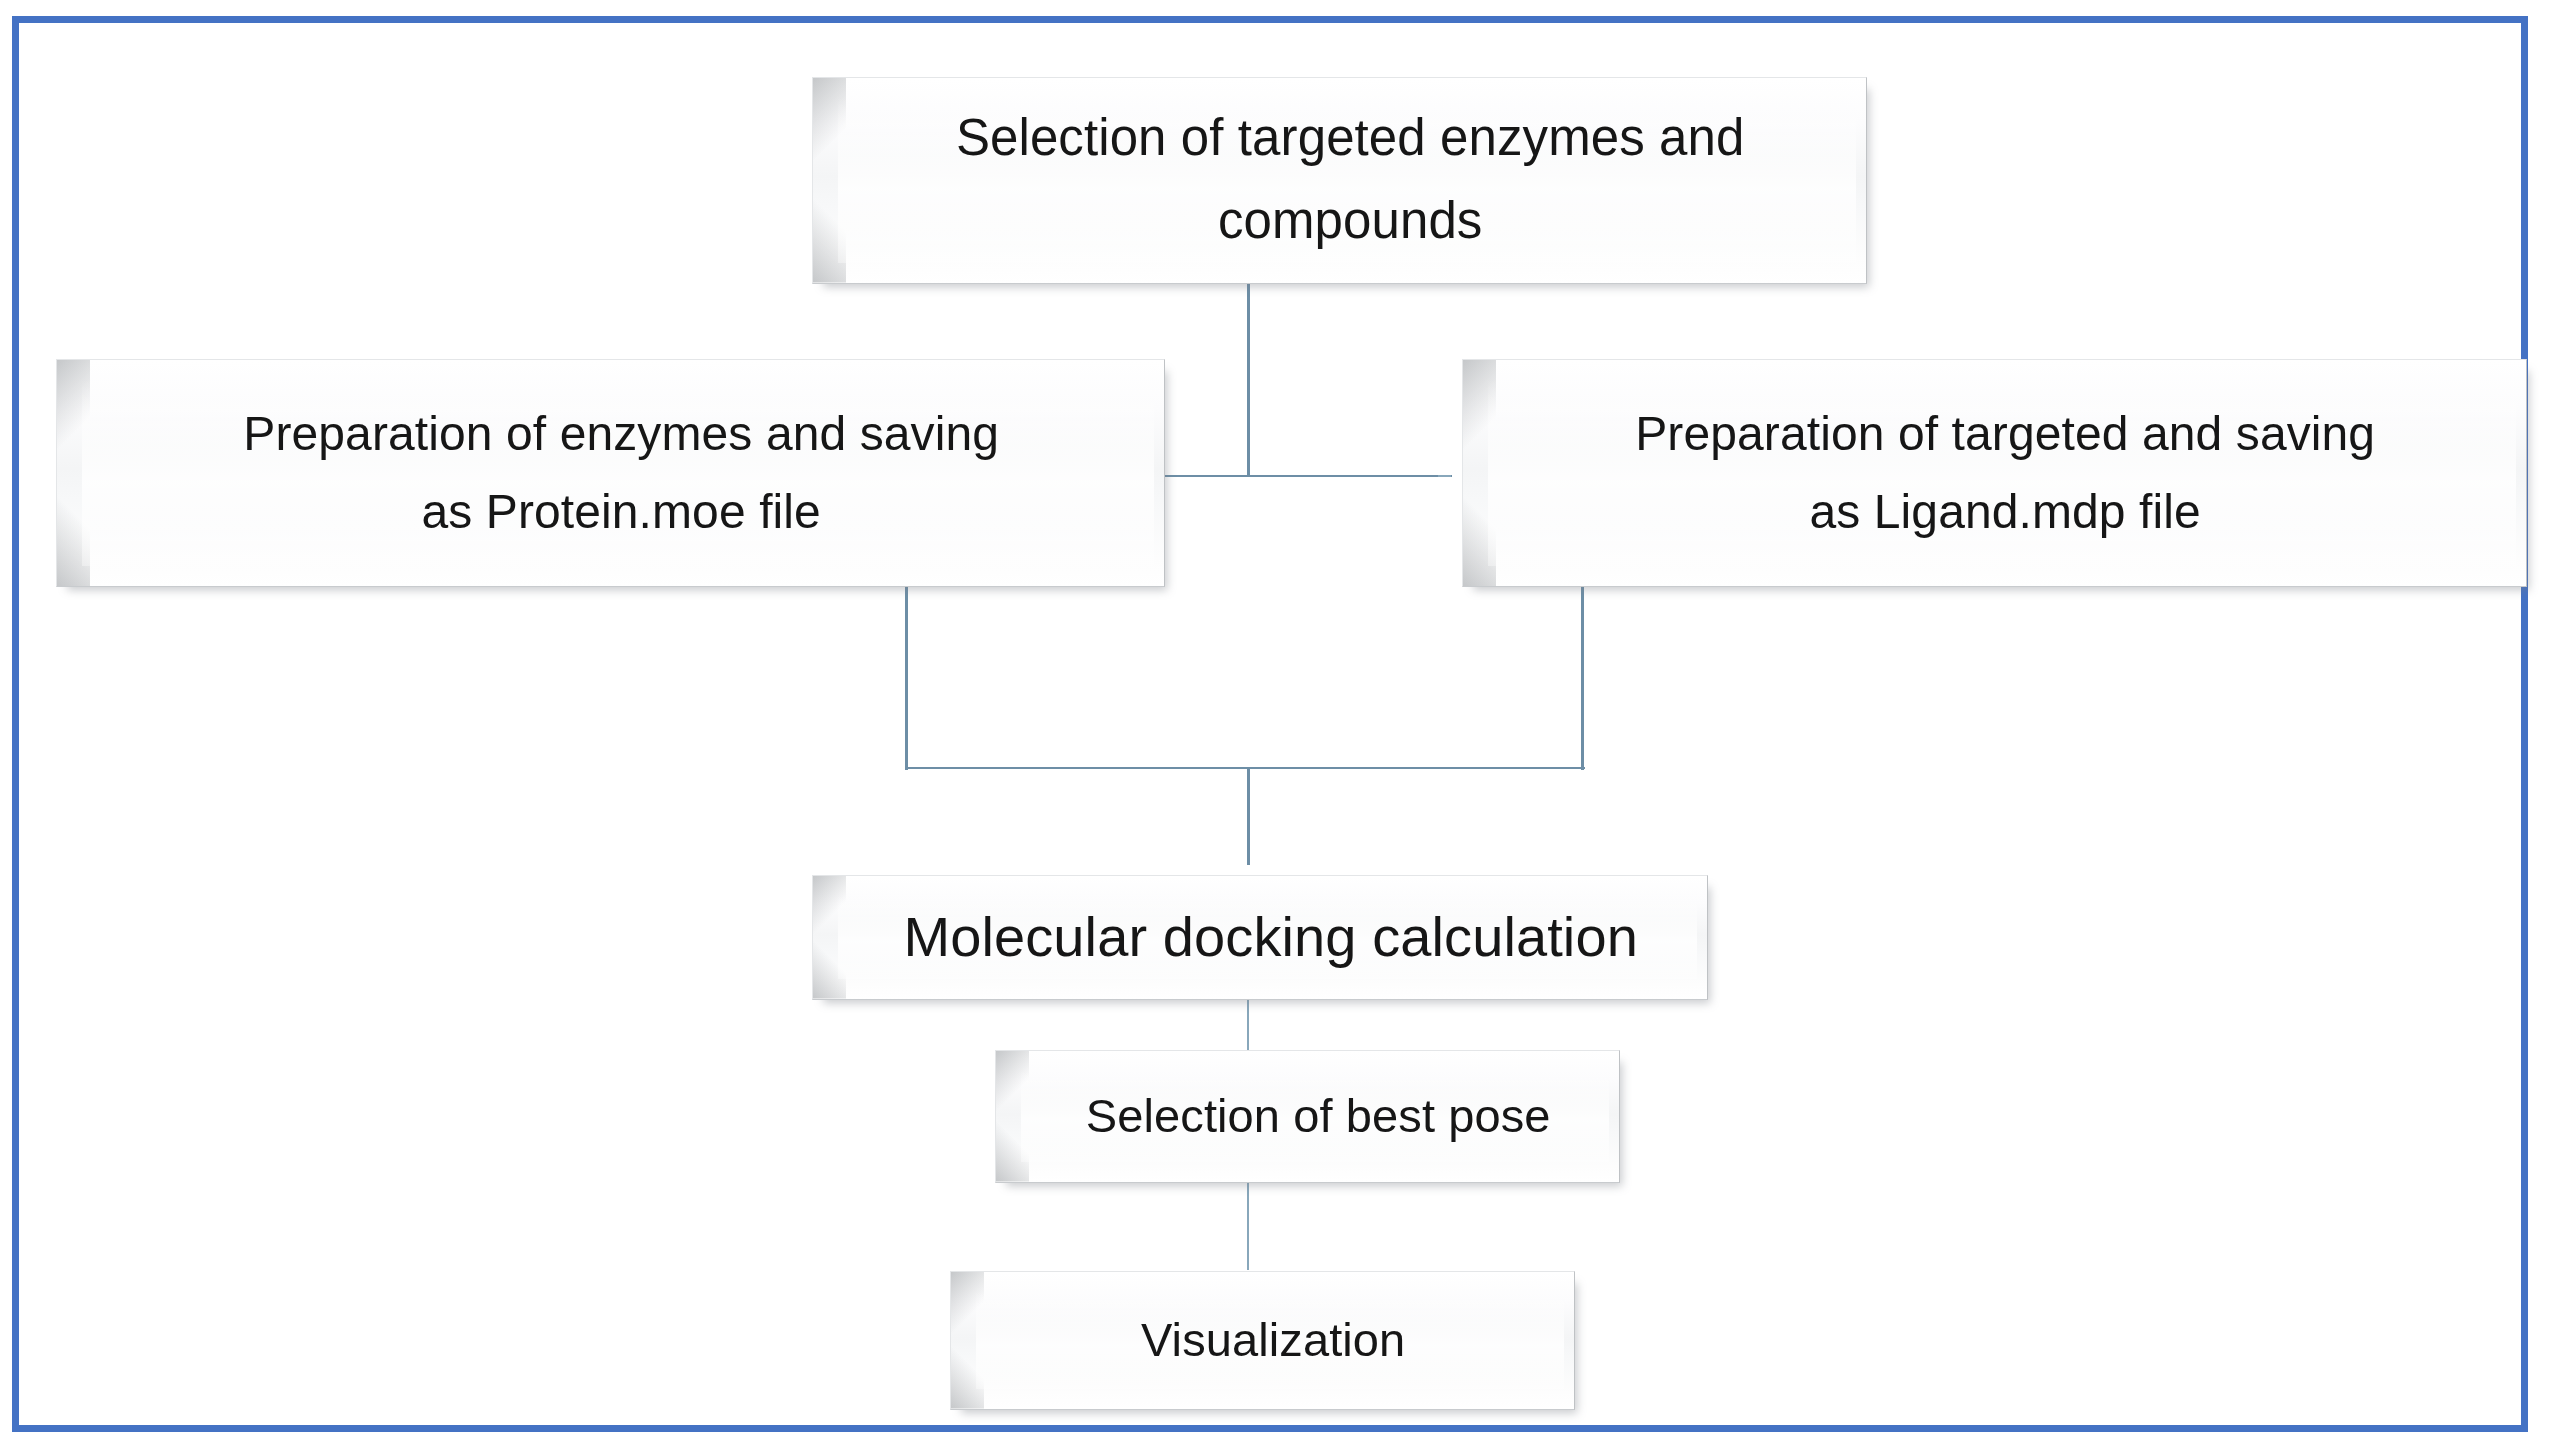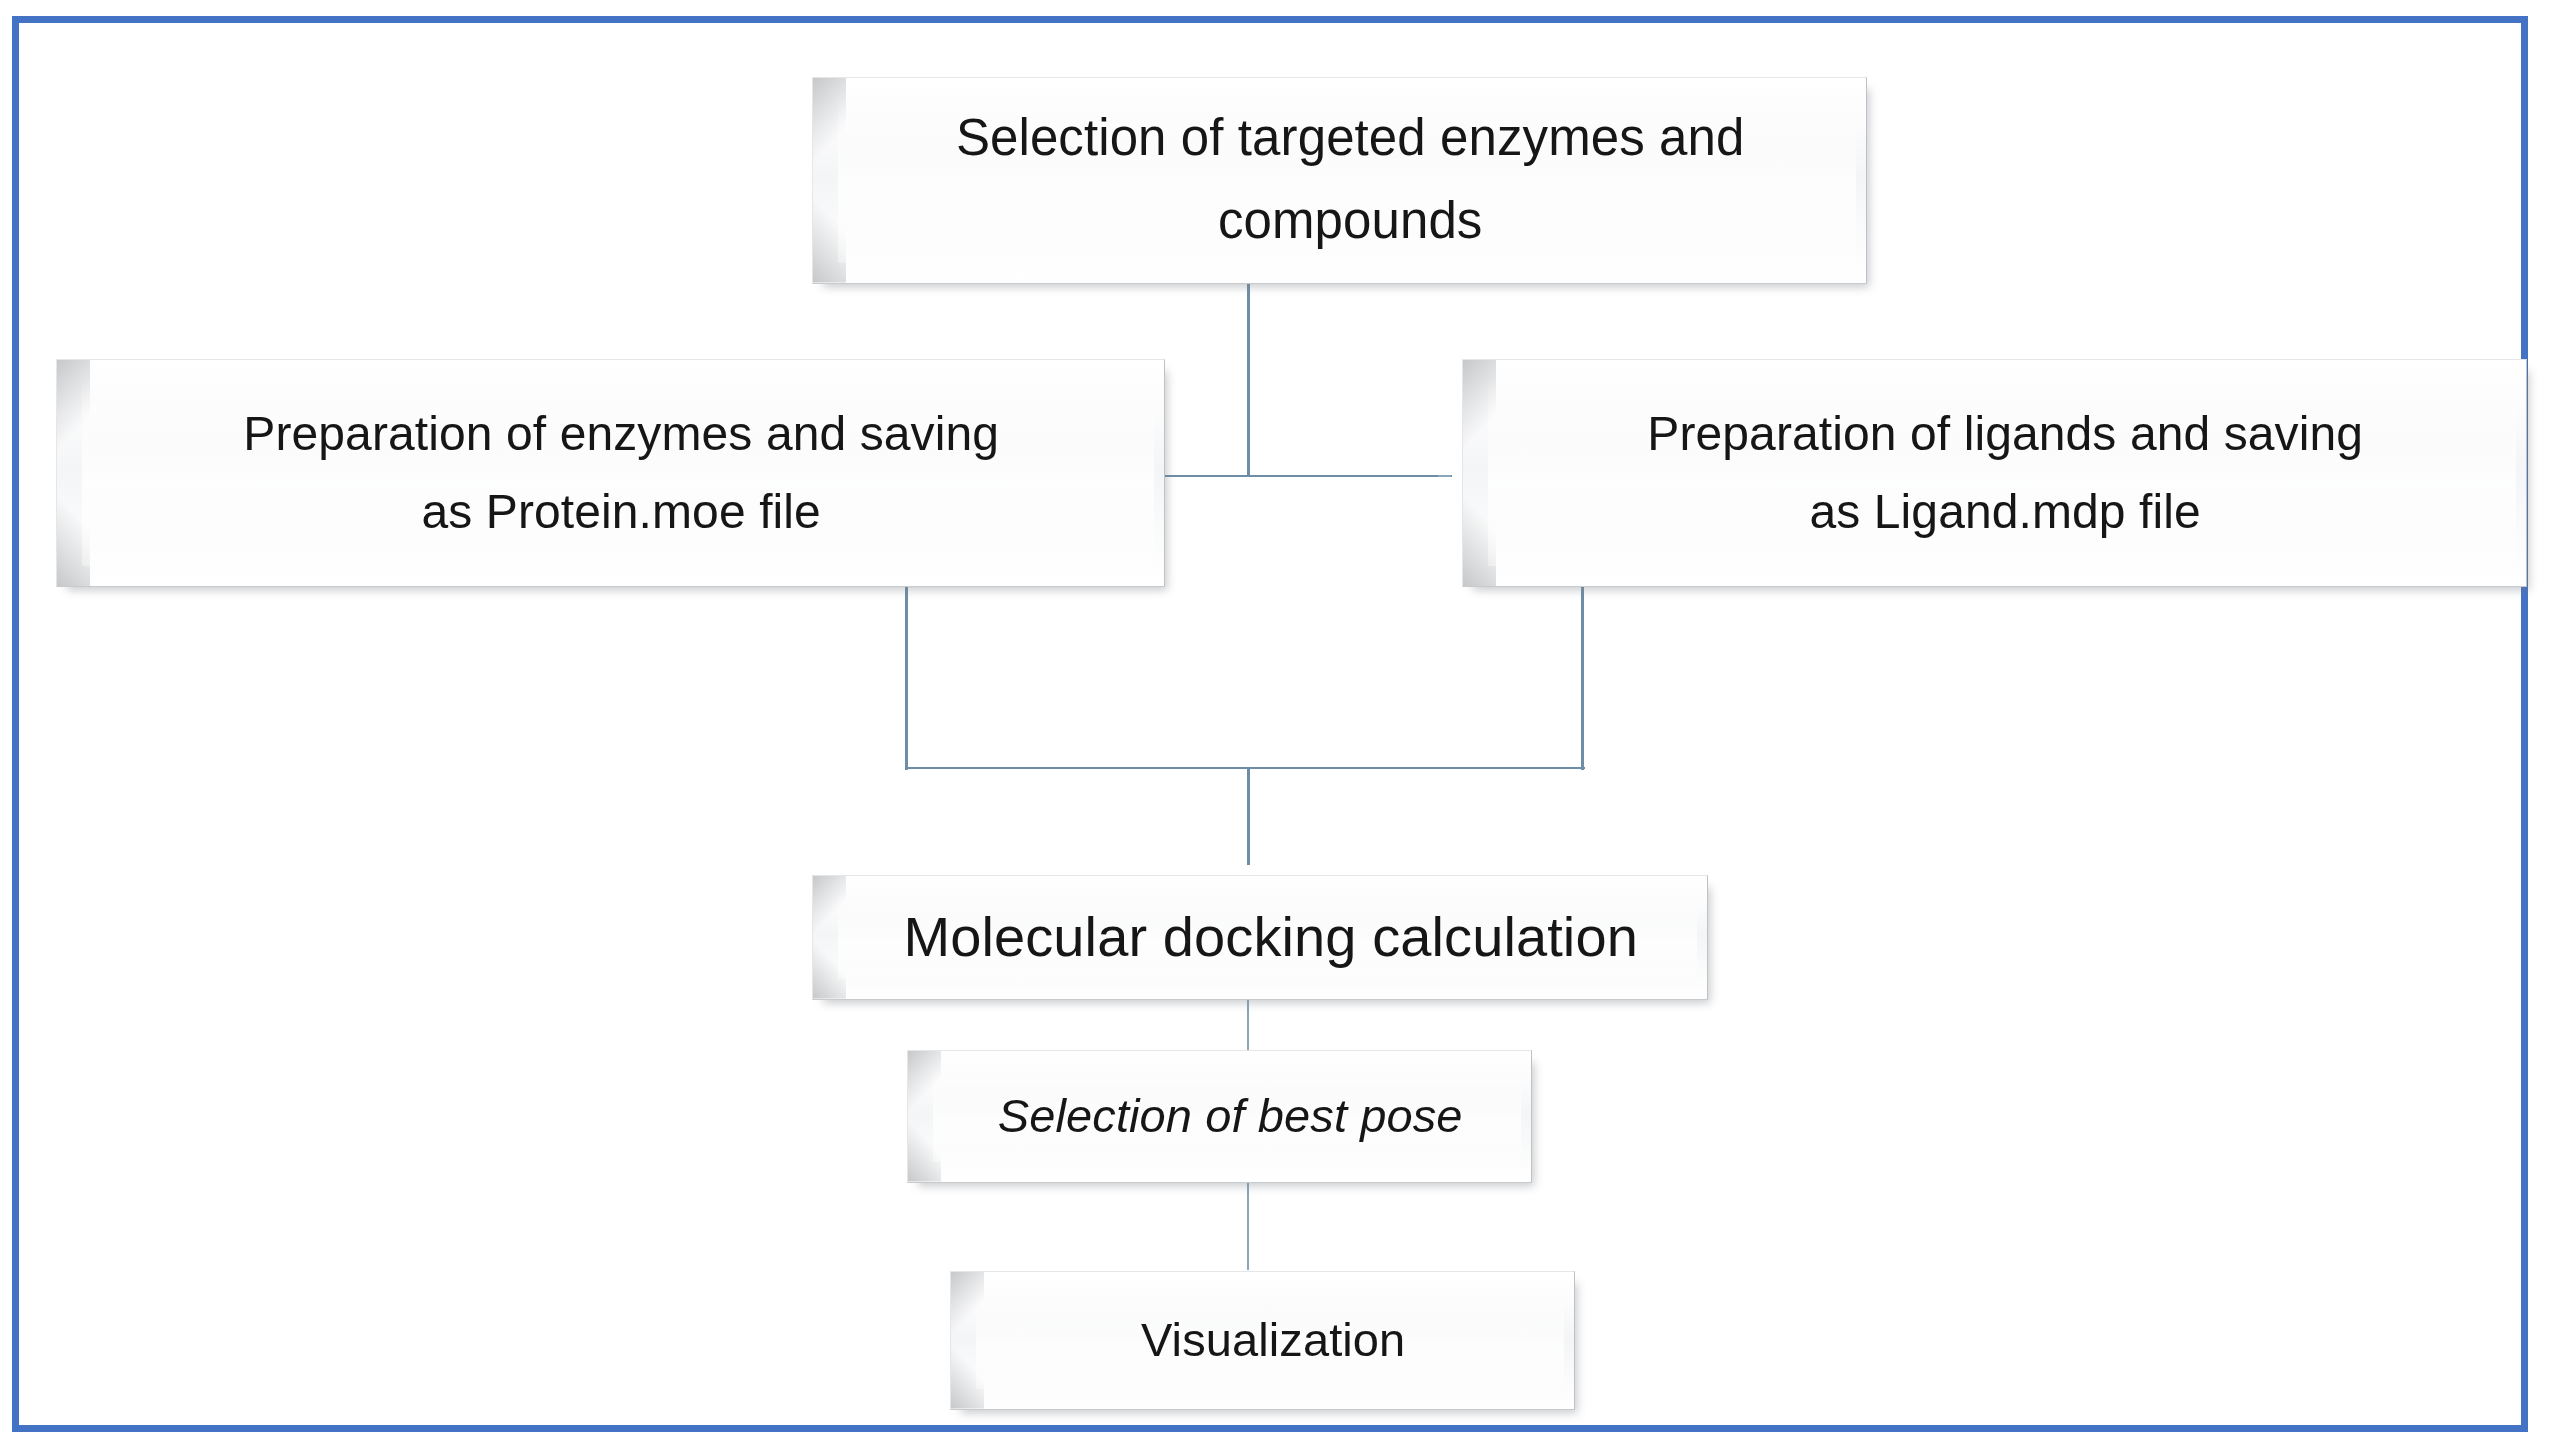--- a/index.html
+++ b/index.html
@@ -105,21 +105,21 @@
 
   #node-left        { left: 37px;   top: 336px;  width: 1109px; height: 228px; }
   #node-left .label { font-size: 48px; text-align: center; }
 
   #node-right        { left: 1443px; top: 336px;  width: 1065px; height: 228px; }
   #node-right .label { font-size: 48px; }
 
   #node-docking        { left: 793px;  top: 852px;  width: 896px;  height: 125px; }
   #node-docking .label { font-size: 56px; }
 
-  #node-pose        { left: 888px;  top: 1027px; width: 625px;  height: 133px; font-style: italic; }
+  #node-pose        { left: 976px;  top: 1027px; width: 625px;  height: 133px; }
   #node-pose .label { font-size: 47px; }
 
   #node-visual        { left: 931px;  top: 1248px; width: 625px;  height: 139px; }
   #node-visual .label { font-size: 47px; }
 </style>
 </head>
 <body>
 
 <div id="stage">
 
@@ -147,21 +147,21 @@
     <div class="node" id="node-top">
       <div class="label">Selection of targeted enzymes and compounds</div>
     </div>
 
     <div class="node" id="node-left">
       <div class="label">Preparation of enzymes and saving
 as Protein.moe file</div>
     </div>
 
     <div class="node" id="node-right">
-      <div class="label">Preparation of ligands and saving
+      <div class="label">Preparation of targeted and saving
 as Ligand.mdp file</div>
     </div>
 
     <div class="node" id="node-docking">
       <div class="label">Molecular docking calculation</div>
     </div>
 
     <div class="node" id="node-pose">
       <div class="label">Selection of best pose</div>
     </div>

